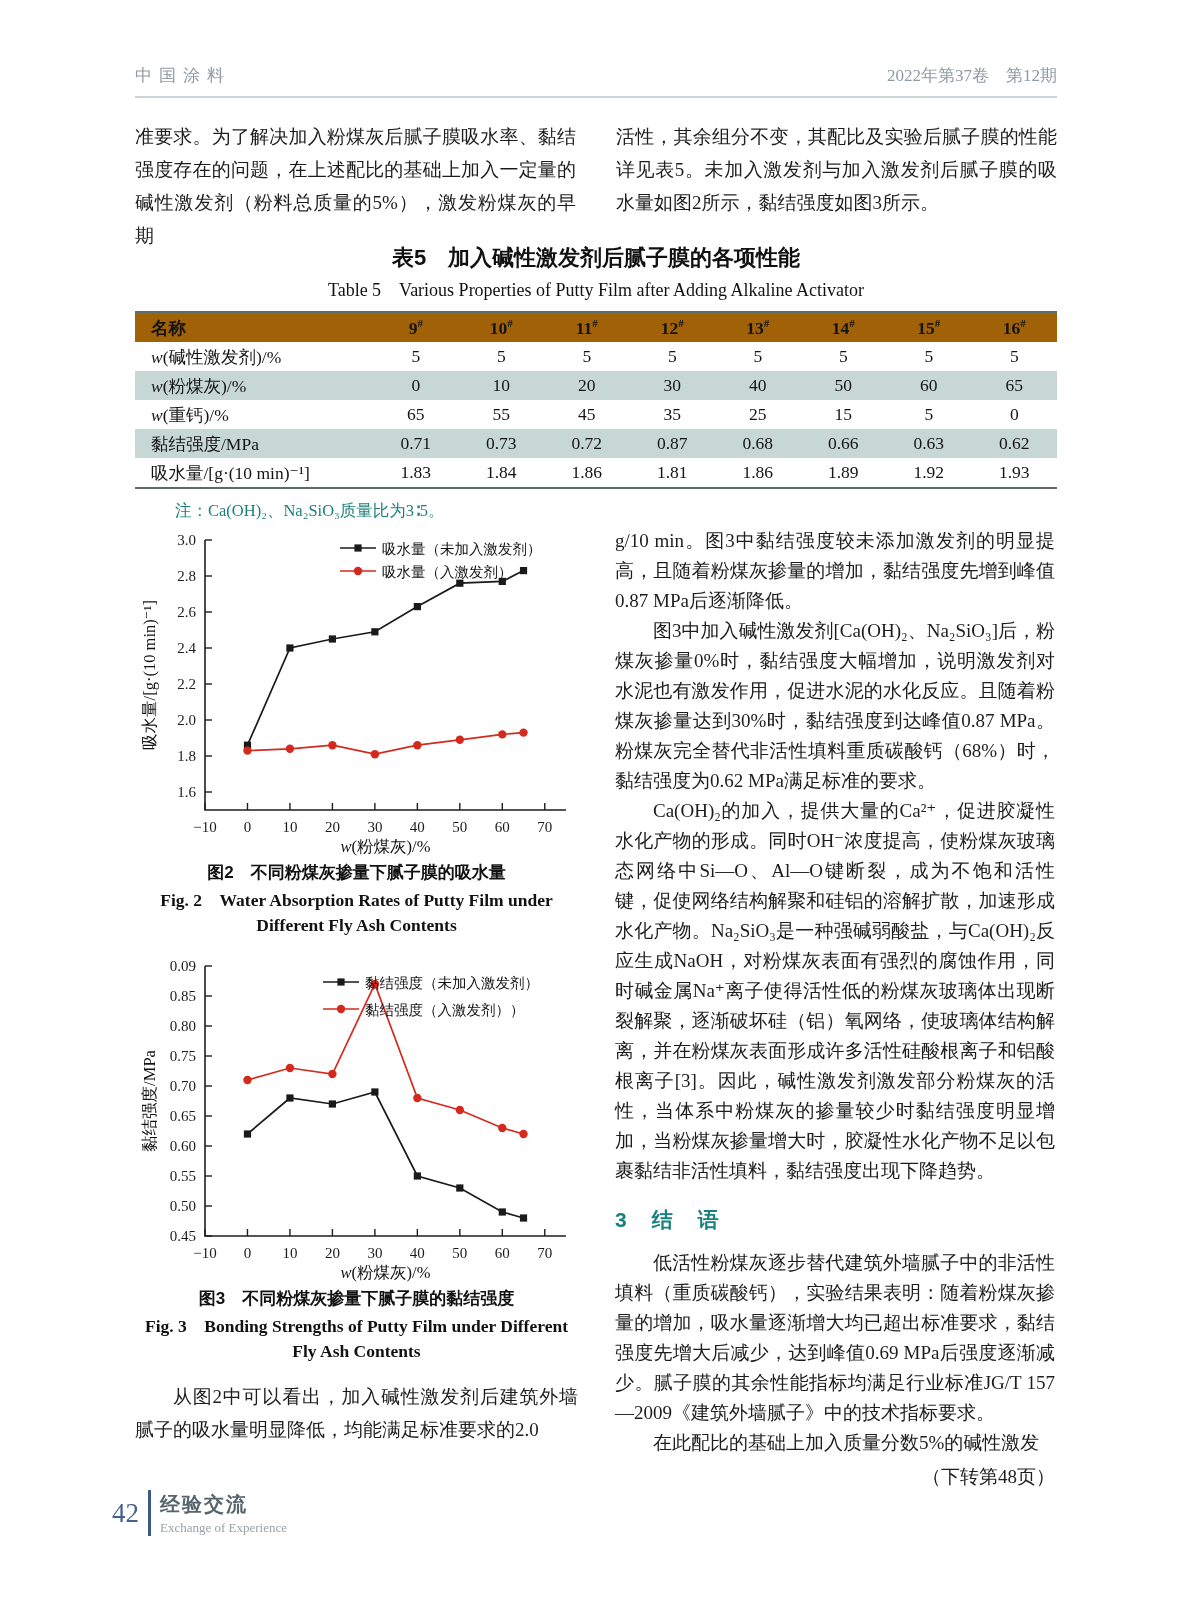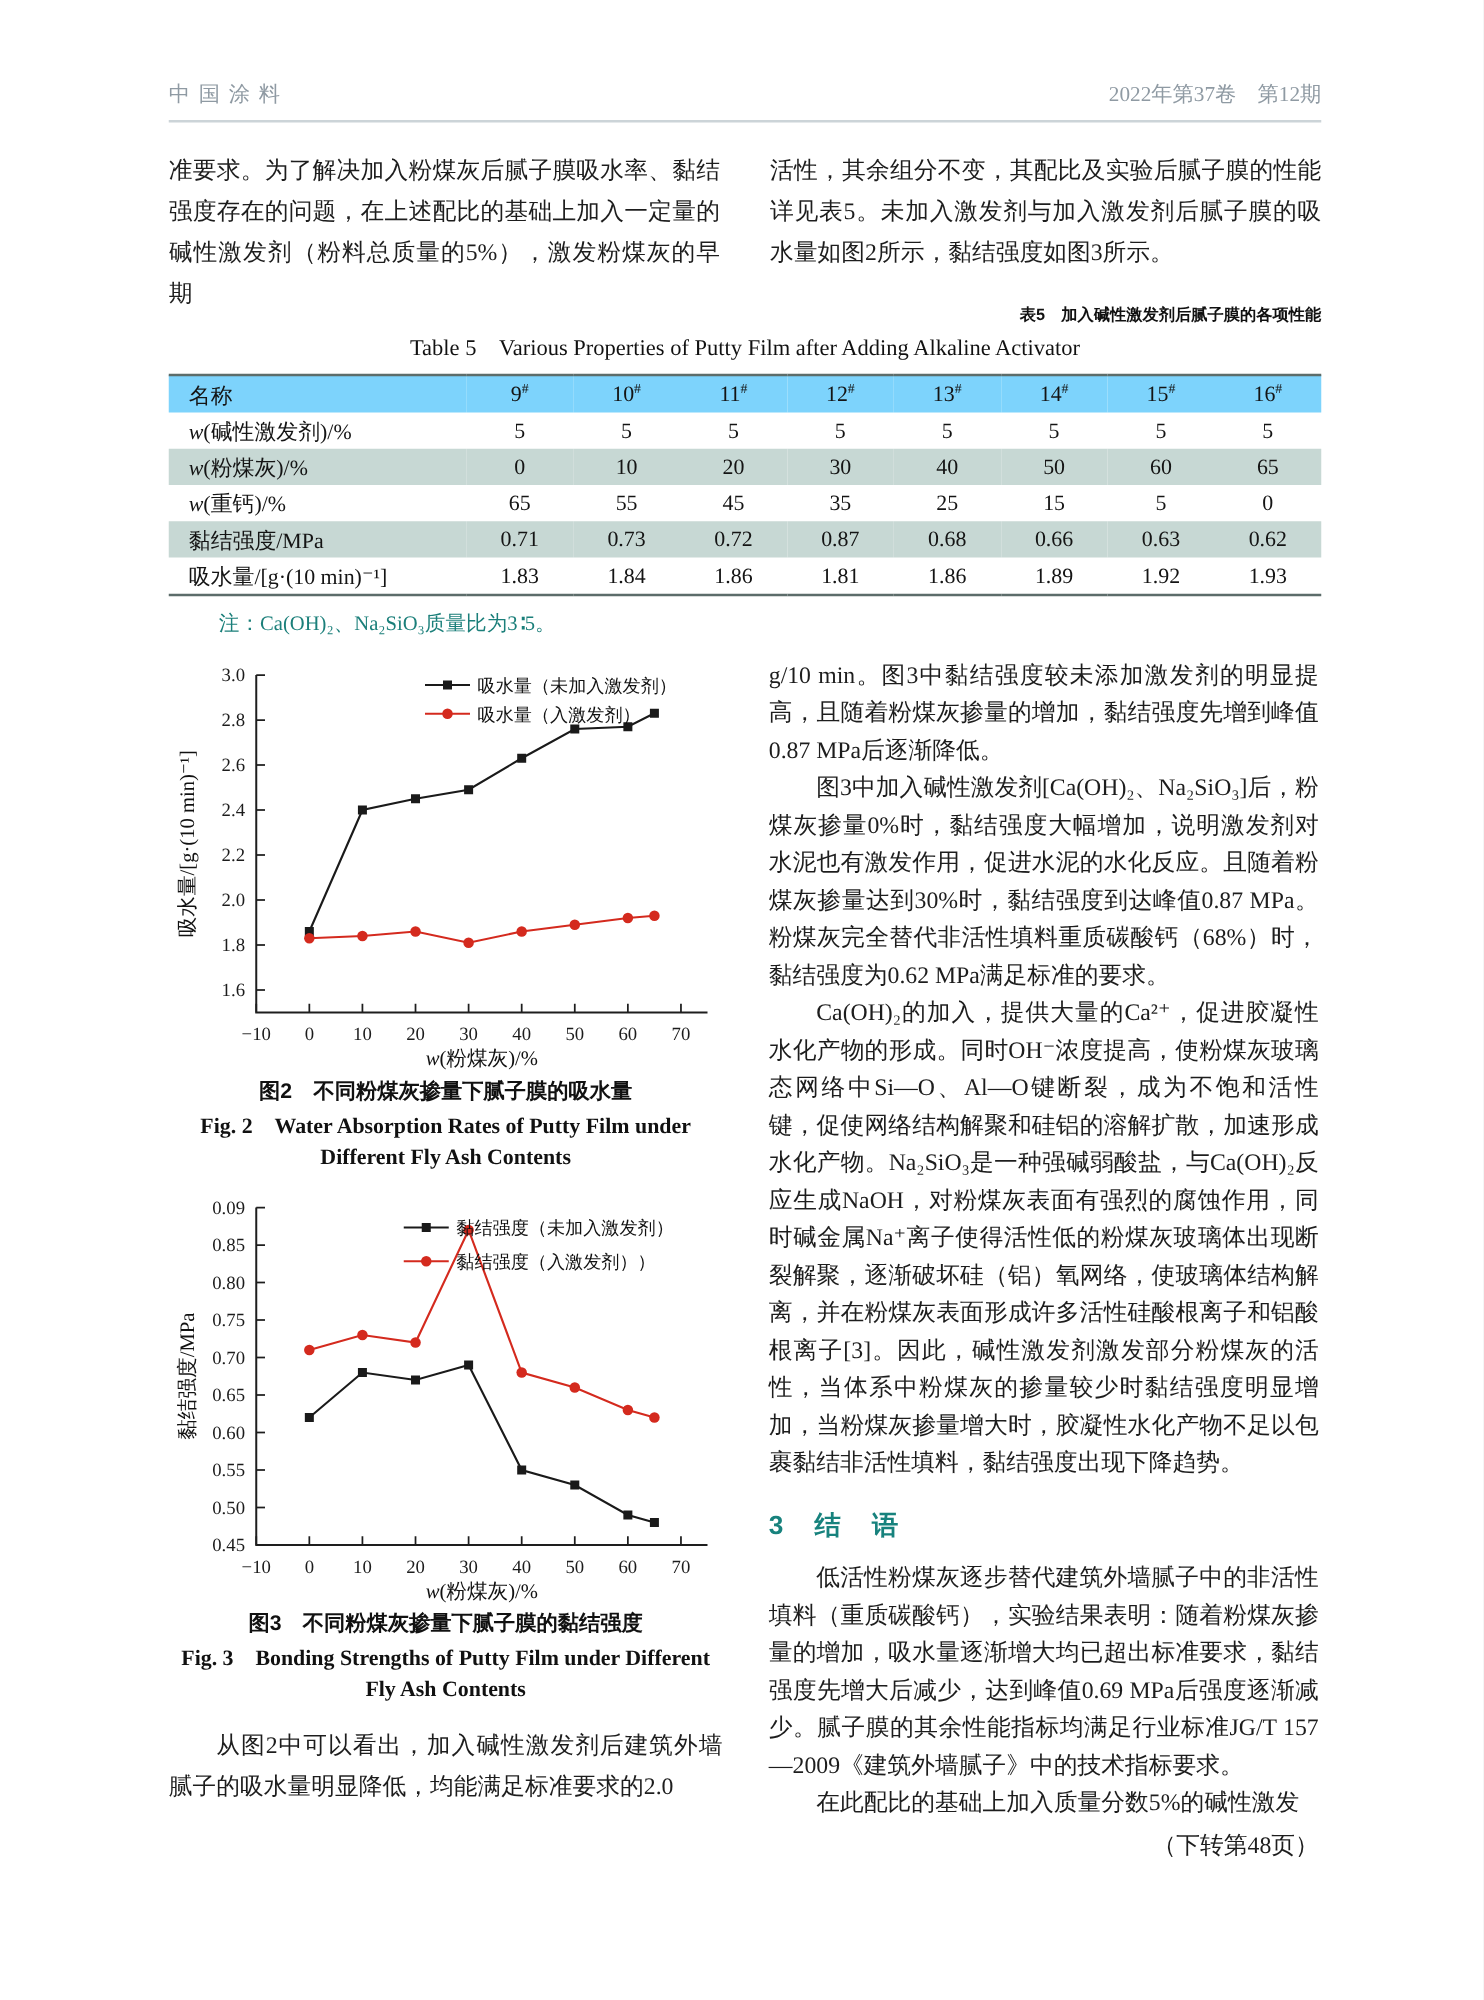--- a/index.html
+++ b/index.html
@@ -14,28 +14,28 @@
     display:flex;justify-content:space-between;align-items:flex-end;
     padding-bottom:9px;border-bottom:2px solid #ccd4d8;
     font-size:17px;color:#8f9aa3;
   }
   .header .journal{letter-spacing:7px;}
   
   .intro{position:absolute;left:135px;top:120px;width:922px;display:flex;justify-content:space-between;}
   .intro p{margin:0;width:441px;font-size:19px;line-height:33px;text-align:justify;}
   
   .table-block{position:absolute;left:135px;top:243px;width:922px;}
-  .tbl-title-zh{text-align:right;font-family:"Liberation Sans","DejaVu Sans",sans-serif;font-weight:bold;font-size:13px;color:#111;}
+  .tbl-title-zh{text-align:center;font-family:"Liberation Sans","DejaVu Sans",sans-serif;font-weight:bold;font-size:22px;color:#111;}
   .tbl-title-en{text-align:center;font-weight:normal;font-size:18px;margin-top:5px;color:#111;}
   table.ptable{width:100%;border-collapse:collapse;margin-top:9px;
     border-top:2.5px solid #5c6c6a;border-bottom:2.5px solid #5c6c6a;
     font-size:17.5px;color:#141414;}
   table.ptable td{height:27px;text-align:center;padding:1px 0;}
   table.ptable td:first-child{text-align:left;padding-left:16px;width:222px;}
-  table.ptable tr.head{background:#7dd3fc;}
+  table.ptable tr.head{background:#a16207;font-weight:bold;}
   table.ptable tr.shade{background:#c7d8d4;}
   table.ptable sup{font-size:11px;vertical-align:super;}
   .tbl-note{margin-top:11px;padding-left:40px;font-size:16.5px;color:#1b7f7a;}
   
   .col-left{position:absolute;left:135px;top:526px;width:443px;}
   .col-right{position:absolute;left:615px;top:526px;width:440px;}
   .col-right p{margin:0;font-size:19px;line-height:30px;text-align:justify;}
   .indent{text-indent:2em;}
   .section-heading{
     margin:20px 0 14px 0;font-family:"Liberation Sans","DejaVu Sans",sans-serif;
@@ -304,14 +304,22 @@
   <div class="col-right">
     <p>g/10 min。图3中黏结强度较未添加激发剂的明显提高，且随着粉煤灰掺量的增加，黏结强度先增到峰值0.87 MPa后逐渐降低。</p>
     <p class="indent">图3中加入碱性激发剂[Ca(OH)₂、Na₂SiO₃]后，粉煤灰掺量0%时，黏结强度大幅增加，说明激发剂对水泥也有激发作用，促进水泥的水化反应。且随着粉煤灰掺量达到30%时，黏结强度到达峰值0.87 MPa。粉煤灰完全替代非活性填料重质碳酸钙（68%）时，黏结强度为0.62 MPa满足标准的要求。</p>
     <p class="indent">Ca(OH)₂的加入，提供大量的Ca²⁺，促进胶凝性水化产物的形成。同时OH⁻浓度提高，使粉煤灰玻璃态网络中Si—O、Al—O键断裂，成为不饱和活性键，促使网络结构解聚和硅铝的溶解扩散，加速形成水化产物。Na₂SiO₃是一种强碱弱酸盐，与Ca(OH)₂反应生成NaOH，对粉煤灰表面有强烈的腐蚀作用，同时碱金属Na⁺离子使得活性低的粉煤灰玻璃体出现断裂解聚，逐渐破坏硅（铝）氧网络，使玻璃体结构解离，并在粉煤灰表面形成许多活性硅酸根离子和铝酸根离子[3]。因此，碱性激发剂激发部分粉煤灰的活性，当体系中粉煤灰的掺量较少时黏结强度明显增加，当粉煤灰掺量增大时，胶凝性水化产物不足以包裹黏结非活性填料，黏结强度出现下降趋势。</p>
     <h2 class="section-heading">3　结　语</h2>
     <p class="indent">低活性粉煤灰逐步替代建筑外墙腻子中的非活性填料（重质碳酸钙），实验结果表明：随着粉煤灰掺量的增加，吸水量逐渐增大均已超出标准要求，黏结强度先增大后减少，达到峰值0.69 MPa后强度逐渐减少。腻子膜的其余性能指标均满足行业标准JG/T 157—2009《建筑外墙腻子》中的技术指标要求。</p>
     <p class="indent">在此配比的基础上加入质量分数5%的碱性激发</p>
     <p class="turn-note">（下转第48页）</p>
   </div>
 
+  <div class="footer">
+    <span class="pno">42</span>
+    <span class="fbar"></span>
+    <span class="fcol">
+      <div class="fzh">经验交流</div>
+      <div class="fen">Exchange of Experience</div>
+    </span>
+  </div>
 
 </div>
 
 </body></html>

